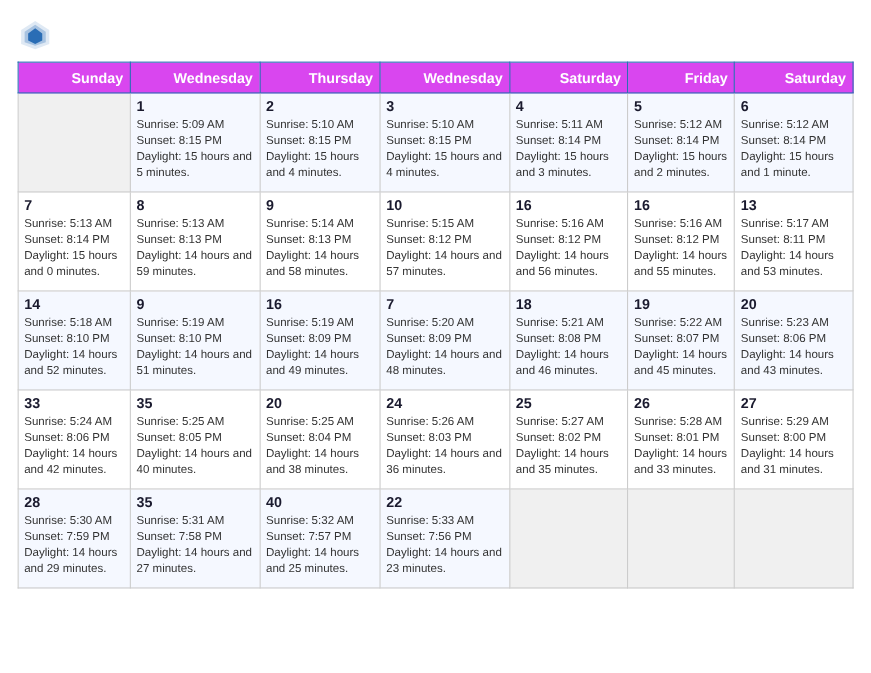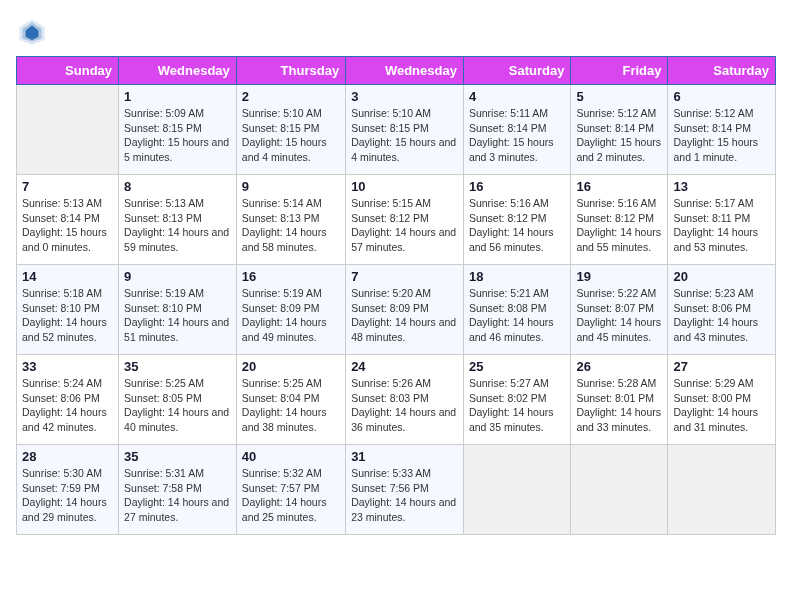--- a/index.html
+++ b/index.html
@@ -257,21 +257,21 @@
         </td>
         <td>
           <span class="day-number">35</span>
           <div class="day-info">Sunrise: 5:31 AM<br>Sunset: 7:58 PM<br>Daylight: 14 hours and 27 minutes.</div>
         </td>
         <td>
           <span class="day-number">40</span>
           <div class="day-info">Sunrise: 5:32 AM<br>Sunset: 7:57 PM<br>Daylight: 14 hours and 25 minutes.</div>
         </td>
         <td>
-          <span class="day-number">31</span>
+          <span class="day-number">22</span>
           <div class="day-info">Sunrise: 5:33 AM<br>Sunset: 7:56 PM<br>Daylight: 14 hours and 23 minutes.</div>
         </td>
         <td class="empty-cell"></td>
         <td class="empty-cell"></td>
         <td class="empty-cell"></td>
       </tr>
     </tbody>
 </table>
 
 </body></html>

